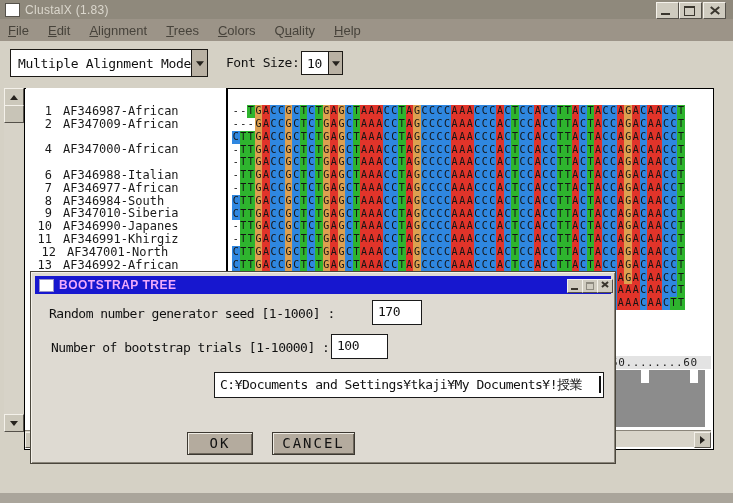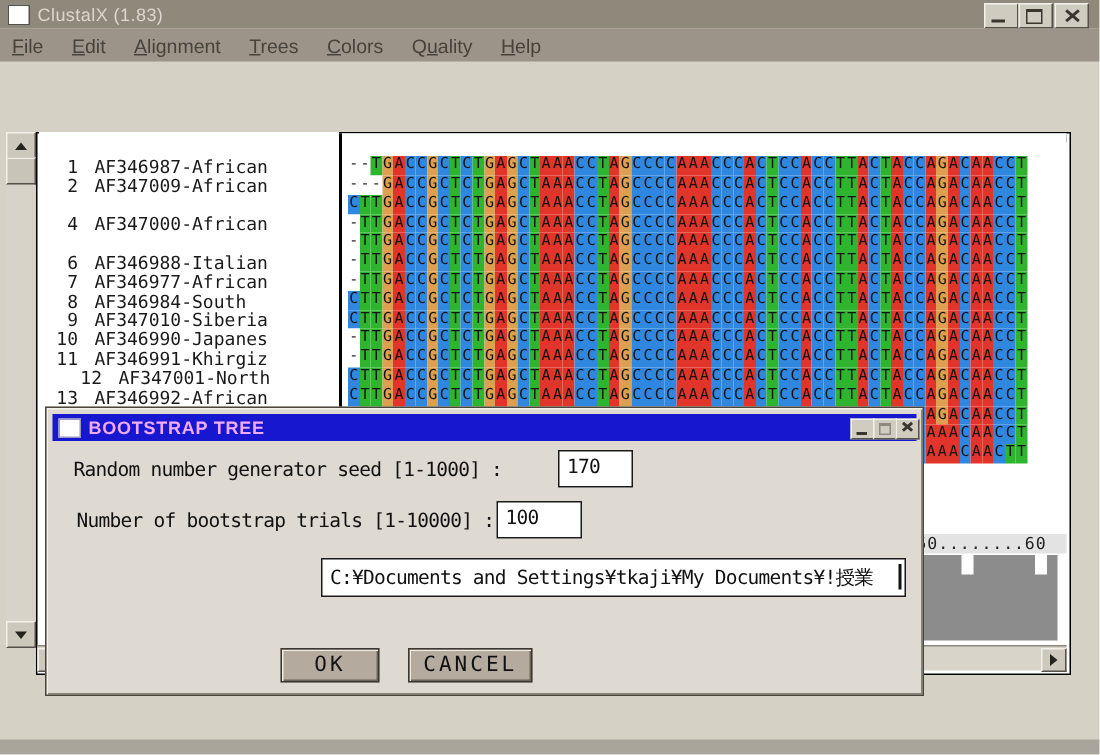--- a/index.html
+++ b/index.html
@@ -119,20 +119,35 @@
   <div class="menubar">
       <span class="menu-item"><u>F</u>ile</span>
       <span class="menu-item"><u>E</u>dit</span>
       <span class="menu-item"><u>A</u>lignment</span>
       <span class="menu-item"><u>T</u>rees</span>
       <span class="menu-item"><u>C</u>olors</span>
       <span class="menu-item">Q<u>u</u>ality</span>
       <span class="menu-item"><u>H</u>elp</span>
     </div>
 
+  <div class="toolbar">
+    <div class="combo" style="left:10px;top:8px;width:196px;height:26px;">
+      <div class="combo-text">Multiple Alignment Mode</div>
+      <div class="combo-btn">
+          <div class="tri-down"></div>
+        </div>
+    </div>
+    <div class="toolbar-label" style="left:226px;top:14px;">Font Size:</div>
+    <div class="combo" style="left:301px;top:10px;width:40px;height:22px;">
+      <div class="combo-text" style="padding-left:5px;">10</div>
+      <div class="combo-btn" style="width:13px;">
+          <div class="tri-down"></div>
+        </div>
+    </div>
+  </div>
 
   <div class="vscroll">
     <div class="scrollbtn" style="top:0;">
         <div class="tri-up"></div>
       </div>
     <div class="vthumb"></div>
     <div class="scrollbtn" style="top:326px;">
         <div class="tri-down" style="position:static;transform:none;"></div>
       </div>
   </div>
@@ -144,21 +159,21 @@
   <div class="names-pane">
       <div class="name-row" style="top: 16px; left: 0px;"><span class="name-num">1</span><span class="name-txt">AF346987-African</span></div>
       <div class="name-row" style="top: 28.8px; left: 0px;"><span class="name-num">2</span><span class="name-txt">AF347009-African</span></div>
       <div class="name-row" style="top: 54.4px; left: 0px;"><span class="name-num">4</span><span class="name-txt">AF347000-African</span></div>
       <div class="name-row" style="top: 80px; left: 0px;"><span class="name-num">6</span><span class="name-txt">AF346988-Italian</span></div>
       <div class="name-row" style="top: 92.8px; left: 0px;"><span class="name-num">7</span><span class="name-txt">AF346977-African</span></div>
       <div class="name-row" style="top: 105.6px; left: 0px;"><span class="name-num">8</span><span class="name-txt">AF346984-South</span></div>
       <div class="name-row" style="top: 118.4px; left: 0px;"><span class="name-num">9</span><span class="name-txt">AF347010-Siberia</span></div>
       <div class="name-row" style="top: 131.2px; left: 0px;"><span class="name-num">10</span><span class="name-txt">AF346990-Japanes</span></div>
       <div class="name-row" style="top: 144px; left: 0px;"><span class="name-num">11</span><span class="name-txt">AF346991-Khirgiz</span></div>
-      <div class="name-row" style="top: 156.8px; left: 16px;"><span class="name-num">12</span><span class="name-txt">AF347001-North</span></div>
+      <div class="name-row" style="top: 156.8px; left: 4px;"><span class="name-num">12</span><span class="name-txt">AF347001-North</span></div>
       <div class="name-row" style="top: 169.6px; left: 0px;"><span class="name-num">13</span><span class="name-txt">AF346992-African</span></div>
       <div class="name-row" style="top: 182.4px; left: 0px;"><span class="name-num"></span><span class="name-txt"></span></div>
       <div class="name-row" style="top: 195.2px; left: 0px;"><span class="name-num"></span><span class="name-txt"></span></div>
       <div class="name-row" style="top: 208px; left: 0px;"><span class="name-num"></span><span class="name-txt"></span></div>
     </div>
   <div class="pane-divider"></div>
   <div class="seq-area">
       <div class="seq-row" style="top: 15px; left: 4px;"><span class="cell" style="background: rgb(255, 255, 255);">-</span><span class="cell" style="background: rgb(255, 255, 255);">-</span><span class="cell" style="background: rgb(46, 180, 46);">T</span><span class="cell" style="background: rgb(221, 160, 80);">G</span><span class="cell" style="background: rgb(225, 52, 42);">A</span><span class="cell" style="background: rgb(47, 135, 224);">C</span><span class="cell" style="background: rgb(47, 135, 224);">C</span><span class="cell" style="background: rgb(221, 160, 80);">G</span><span class="cell" style="background: rgb(47, 135, 224);">C</span><span class="cell" style="background: rgb(46, 180, 46);">T</span><span class="cell" style="background: rgb(47, 135, 224);">C</span><span class="cell" style="background: rgb(46, 180, 46);">T</span><span class="cell" style="background: rgb(221, 160, 80);">G</span><span class="cell" style="background: rgb(225, 52, 42);">A</span><span class="cell" style="background: rgb(221, 160, 80);">G</span><span class="cell" style="background: rgb(47, 135, 224);">C</span><span class="cell" style="background: rgb(46, 180, 46);">T</span><span class="cell" style="background: rgb(225, 52, 42);">A</span><span class="cell" style="background: rgb(225, 52, 42);">A</span><span class="cell" style="background: rgb(225, 52, 42);">A</span><span class="cell" style="background: rgb(47, 135, 224);">C</span><span class="cell" style="background: rgb(47, 135, 224);">C</span><span class="cell" style="background: rgb(46, 180, 46);">T</span><span class="cell" style="background: rgb(225, 52, 42);">A</span><span class="cell" style="background: rgb(221, 160, 80);">G</span><span class="cell" style="background: rgb(47, 135, 224);">C</span><span class="cell" style="background: rgb(47, 135, 224);">C</span><span class="cell" style="background: rgb(47, 135, 224);">C</span><span class="cell" style="background: rgb(47, 135, 224);">C</span><span class="cell" style="background: rgb(225, 52, 42);">A</span><span class="cell" style="background: rgb(225, 52, 42);">A</span><span class="cell" style="background: rgb(225, 52, 42);">A</span><span class="cell" style="background: rgb(47, 135, 224);">C</span><span class="cell" style="background: rgb(47, 135, 224);">C</span><span class="cell" style="background: rgb(47, 135, 224);">C</span><span class="cell" style="background: rgb(225, 52, 42);">A</span><span class="cell" style="background: rgb(47, 135, 224);">C</span><span class="cell" style="background: rgb(46, 180, 46);">T</span><span class="cell" style="background: rgb(47, 135, 224);">C</span><span class="cell" style="background: rgb(47, 135, 224);">C</span><span class="cell" style="background: rgb(225, 52, 42);">A</span><span class="cell" style="background: rgb(47, 135, 224);">C</span><span class="cell" style="background: rgb(47, 135, 224);">C</span><span class="cell" style="background: rgb(46, 180, 46);">T</span><span class="cell" style="background: rgb(46, 180, 46);">T</span><span class="cell" style="background: rgb(225, 52, 42);">A</span><span class="cell" style="background: rgb(47, 135, 224);">C</span><span class="cell" style="background: rgb(46, 180, 46);">T</span><span class="cell" style="background: rgb(225, 52, 42);">A</span><span class="cell" style="background: rgb(47, 135, 224);">C</span><span class="cell" style="background: rgb(47, 135, 224);">C</span><span class="cell" style="background: rgb(225, 52, 42);">A</span><span class="cell" style="background: rgb(221, 160, 80);">G</span><span class="cell" style="background: rgb(225, 52, 42);">A</span><span class="cell" style="background: rgb(47, 135, 224);">C</span><span class="cell" style="background: rgb(225, 52, 42);">A</span><span class="cell" style="background: rgb(225, 52, 42);">A</span><span class="cell" style="background: rgb(47, 135, 224);">C</span><span class="cell" style="background: rgb(47, 135, 224);">C</span><span class="cell" style="background: rgb(46, 180, 46);">T</span></div>
       <div class="seq-row" style="top: 27.8px; left: 4px;"><span class="cell" style="background: rgb(255, 255, 255);">-</span><span class="cell" style="background: rgb(255, 255, 255);">-</span><span class="cell" style="background: rgb(255, 255, 255);">-</span><span class="cell" style="background: rgb(221, 160, 80);">G</span><span class="cell" style="background: rgb(225, 52, 42);">A</span><span class="cell" style="background: rgb(47, 135, 224);">C</span><span class="cell" style="background: rgb(47, 135, 224);">C</span><span class="cell" style="background: rgb(221, 160, 80);">G</span><span class="cell" style="background: rgb(47, 135, 224);">C</span><span class="cell" style="background: rgb(46, 180, 46);">T</span><span class="cell" style="background: rgb(47, 135, 224);">C</span><span class="cell" style="background: rgb(46, 180, 46);">T</span><span class="cell" style="background: rgb(221, 160, 80);">G</span><span class="cell" style="background: rgb(225, 52, 42);">A</span><span class="cell" style="background: rgb(221, 160, 80);">G</span><span class="cell" style="background: rgb(47, 135, 224);">C</span><span class="cell" style="background: rgb(46, 180, 46);">T</span><span class="cell" style="background: rgb(225, 52, 42);">A</span><span class="cell" style="background: rgb(225, 52, 42);">A</span><span class="cell" style="background: rgb(225, 52, 42);">A</span><span class="cell" style="background: rgb(47, 135, 224);">C</span><span class="cell" style="background: rgb(47, 135, 224);">C</span><span class="cell" style="background: rgb(46, 180, 46);">T</span><span class="cell" style="background: rgb(225, 52, 42);">A</span><span class="cell" style="background: rgb(221, 160, 80);">G</span><span class="cell" style="background: rgb(47, 135, 224);">C</span><span class="cell" style="background: rgb(47, 135, 224);">C</span><span class="cell" style="background: rgb(47, 135, 224);">C</span><span class="cell" style="background: rgb(47, 135, 224);">C</span><span class="cell" style="background: rgb(225, 52, 42);">A</span><span class="cell" style="background: rgb(225, 52, 42);">A</span><span class="cell" style="background: rgb(225, 52, 42);">A</span><span class="cell" style="background: rgb(47, 135, 224);">C</span><span class="cell" style="background: rgb(47, 135, 224);">C</span><span class="cell" style="background: rgb(47, 135, 224);">C</span><span class="cell" style="background: rgb(225, 52, 42);">A</span><span class="cell" style="background: rgb(47, 135, 224);">C</span><span class="cell" style="background: rgb(46, 180, 46);">T</span><span class="cell" style="background: rgb(47, 135, 224);">C</span><span class="cell" style="background: rgb(47, 135, 224);">C</span><span class="cell" style="background: rgb(225, 52, 42);">A</span><span class="cell" style="background: rgb(47, 135, 224);">C</span><span class="cell" style="background: rgb(47, 135, 224);">C</span><span class="cell" style="background: rgb(46, 180, 46);">T</span><span class="cell" style="background: rgb(46, 180, 46);">T</span><span class="cell" style="background: rgb(225, 52, 42);">A</span><span class="cell" style="background: rgb(47, 135, 224);">C</span><span class="cell" style="background: rgb(46, 180, 46);">T</span><span class="cell" style="background: rgb(225, 52, 42);">A</span><span class="cell" style="background: rgb(47, 135, 224);">C</span><span class="cell" style="background: rgb(47, 135, 224);">C</span><span class="cell" style="background: rgb(225, 52, 42);">A</span><span class="cell" style="background: rgb(221, 160, 80);">G</span><span class="cell" style="background: rgb(225, 52, 42);">A</span><span class="cell" style="background: rgb(47, 135, 224);">C</span><span class="cell" style="background: rgb(225, 52, 42);">A</span><span class="cell" style="background: rgb(225, 52, 42);">A</span><span class="cell" style="background: rgb(47, 135, 224);">C</span><span class="cell" style="background: rgb(47, 135, 224);">C</span><span class="cell" style="background: rgb(46, 180, 46);">T</span></div>
       <div class="seq-row" style="top: 40.6px; left: 4px;"><span class="cell" style="background: rgb(47, 135, 224);">C</span><span class="cell" style="background: rgb(46, 180, 46);">T</span><span class="cell" style="background: rgb(46, 180, 46);">T</span><span class="cell" style="background: rgb(221, 160, 80);">G</span><span class="cell" style="background: rgb(225, 52, 42);">A</span><span class="cell" style="background: rgb(47, 135, 224);">C</span><span class="cell" style="background: rgb(47, 135, 224);">C</span><span class="cell" style="background: rgb(221, 160, 80);">G</span><span class="cell" style="background: rgb(47, 135, 224);">C</span><span class="cell" style="background: rgb(46, 180, 46);">T</span><span class="cell" style="background: rgb(47, 135, 224);">C</span><span class="cell" style="background: rgb(46, 180, 46);">T</span><span class="cell" style="background: rgb(221, 160, 80);">G</span><span class="cell" style="background: rgb(225, 52, 42);">A</span><span class="cell" style="background: rgb(221, 160, 80);">G</span><span class="cell" style="background: rgb(47, 135, 224);">C</span><span class="cell" style="background: rgb(46, 180, 46);">T</span><span class="cell" style="background: rgb(225, 52, 42);">A</span><span class="cell" style="background: rgb(225, 52, 42);">A</span><span class="cell" style="background: rgb(225, 52, 42);">A</span><span class="cell" style="background: rgb(47, 135, 224);">C</span><span class="cell" style="background: rgb(47, 135, 224);">C</span><span class="cell" style="background: rgb(46, 180, 46);">T</span><span class="cell" style="background: rgb(225, 52, 42);">A</span><span class="cell" style="background: rgb(221, 160, 80);">G</span><span class="cell" style="background: rgb(47, 135, 224);">C</span><span class="cell" style="background: rgb(47, 135, 224);">C</span><span class="cell" style="background: rgb(47, 135, 224);">C</span><span class="cell" style="background: rgb(47, 135, 224);">C</span><span class="cell" style="background: rgb(225, 52, 42);">A</span><span class="cell" style="background: rgb(225, 52, 42);">A</span><span class="cell" style="background: rgb(225, 52, 42);">A</span><span class="cell" style="background: rgb(47, 135, 224);">C</span><span class="cell" style="background: rgb(47, 135, 224);">C</span><span class="cell" style="background: rgb(47, 135, 224);">C</span><span class="cell" style="background: rgb(225, 52, 42);">A</span><span class="cell" style="background: rgb(47, 135, 224);">C</span><span class="cell" style="background: rgb(46, 180, 46);">T</span><span class="cell" style="background: rgb(47, 135, 224);">C</span><span class="cell" style="background: rgb(47, 135, 224);">C</span><span class="cell" style="background: rgb(225, 52, 42);">A</span><span class="cell" style="background: rgb(47, 135, 224);">C</span><span class="cell" style="background: rgb(47, 135, 224);">C</span><span class="cell" style="background: rgb(46, 180, 46);">T</span><span class="cell" style="background: rgb(46, 180, 46);">T</span><span class="cell" style="background: rgb(225, 52, 42);">A</span><span class="cell" style="background: rgb(47, 135, 224);">C</span><span class="cell" style="background: rgb(46, 180, 46);">T</span><span class="cell" style="background: rgb(225, 52, 42);">A</span><span class="cell" style="background: rgb(47, 135, 224);">C</span><span class="cell" style="background: rgb(47, 135, 224);">C</span><span class="cell" style="background: rgb(225, 52, 42);">A</span><span class="cell" style="background: rgb(221, 160, 80);">G</span><span class="cell" style="background: rgb(225, 52, 42);">A</span><span class="cell" style="background: rgb(47, 135, 224);">C</span><span class="cell" style="background: rgb(225, 52, 42);">A</span><span class="cell" style="background: rgb(225, 52, 42);">A</span><span class="cell" style="background: rgb(47, 135, 224);">C</span><span class="cell" style="background: rgb(47, 135, 224);">C</span><span class="cell" style="background: rgb(46, 180, 46);">T</span></div>

